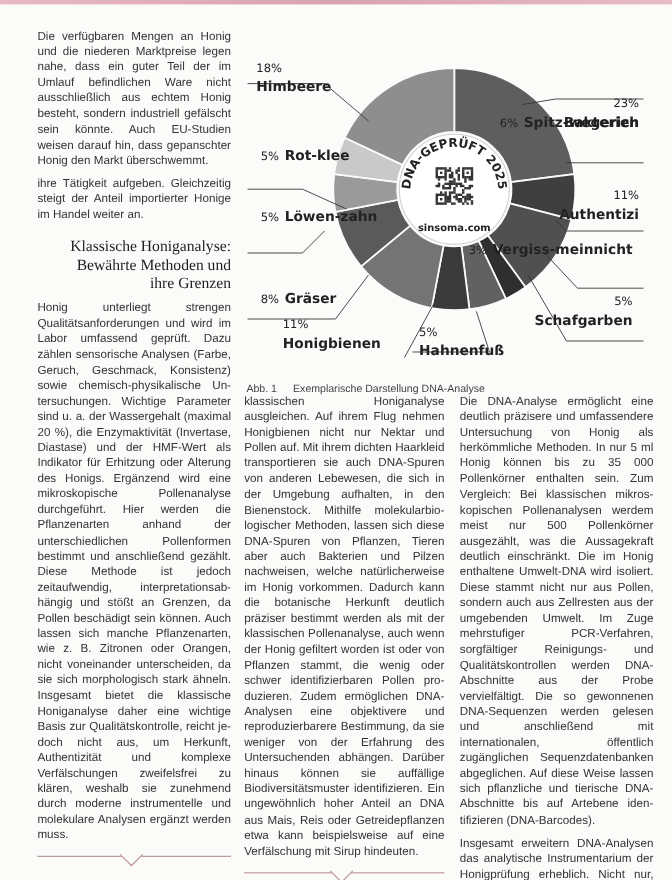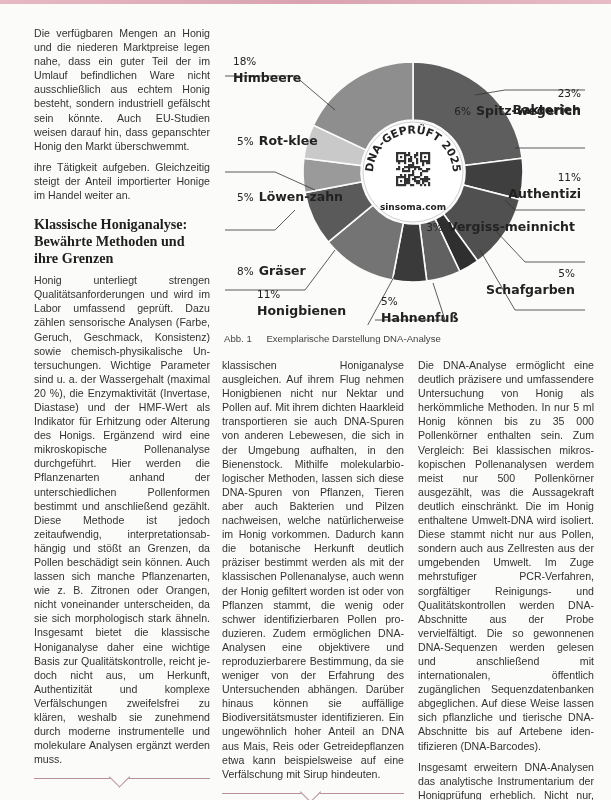--- a/index.html
+++ b/index.html
@@ -11,32 +11,32 @@
   .topbar {
     position:absolute; left:0; top:0; width:611px; height:4px;
     background:linear-gradient(90deg,#e7b9c4,#d9a2b1 50%,#e7bcc6);
   }
   .col { position:absolute; font-size:10.6px; line-height:14.1px; text-align:justify; color:#333; }
   .col p { margin:0 0 7px 0; hyphens:manual; }
   #col1 { left:34px; top:26px; width:176px; }
   #col2 { left:222px; top:358px; width:182px; }
   #col3 { left:418px; top:358px; width:176px; }
   h2.sec {
-    font-family:"Liberation Serif", serif; font-weight:bold; font-size:14.2px; line-height:17px;
-    margin:14px 0 6px 0; color:#1f1f1f; text-align:left;
+    font-family:"Liberation Serif", serif; font-weight:normal; font-size:14.2px; line-height:17px;
+    margin:14px 0 6px 16px; color:#1f1f1f; text-align:right;
   }
   .callout { position:relative; margin:12px 0 10px 0; }
   .callout .rule-top { position:relative; height:10px; border-top:1px solid #b98e99; }
   .callout .rule-top .notch {
     position:absolute; left:50%; top:-1px; width:14px; height:14px; margin-left:-10px;
     border-right:1px solid #b98e99; border-bottom:1px solid #b98e99;
     background:#fbfbfa; transform:rotate(45deg) translate(-6px,-6px);
   }
   .callout .txt { font-weight:bold; font-size:10.3px; line-height:14px; color:#222; text-align:left; margin:10px 0 10px 0; }
-  .caption { position:absolute; left:224px; top:333px; font-size:9.6px; color:#444; }
+  .caption { position:absolute; left:224px; top:348px; font-size:9.6px; color:#444; }
   .caption .lbl { margin-right:12px; }
   #chart { position:absolute; left:215px; top:40px; width:396px; height:285px; }
   .clbl { position:absolute; font-family:"DejaVu Sans", sans-serif; color:#222; line-height:15px; }
   .clbl .pct { font-size:10.5px; font-weight:normal; }
   .clbl .nm { font-size:12.5px; font-weight:bold; }
   .clbl.r { text-align:right; }
 </style>
 </head>
 <body>
 

